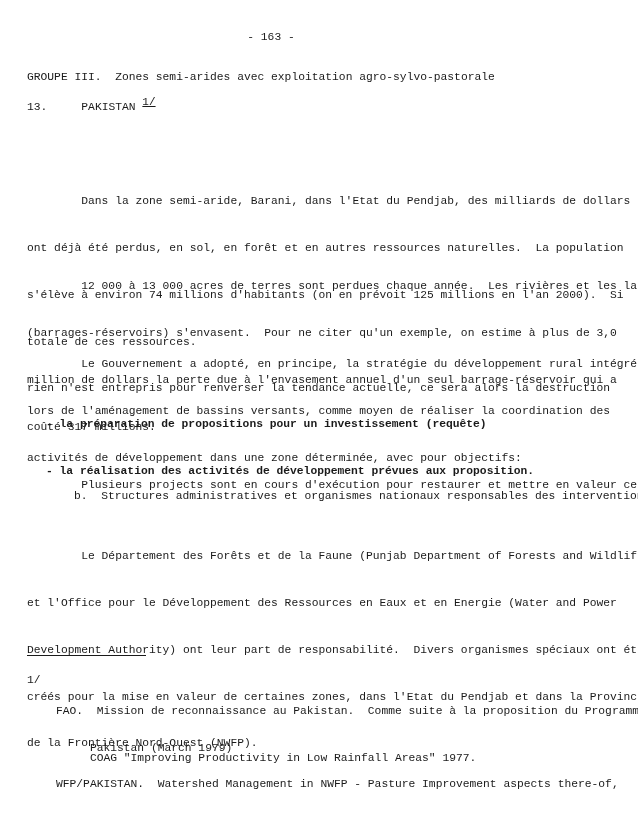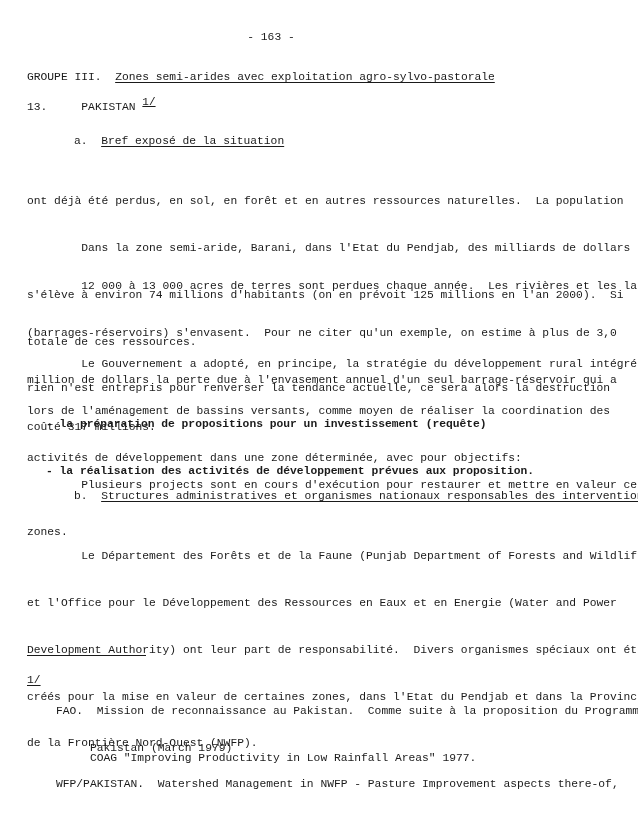--- a/index.html
+++ b/index.html
@@ -1,42 +1,41 @@
 <!DOCTYPE html>
 <html><head>
 <meta charset="utf-8">
 <style>
   html, body { margin:0; padding:0; background:#ffffff; }
   body { width:638px; height:814px; position:relative; overflow:hidden;
          font-family:"Liberation Mono","DejaVu Sans Mono",monospace; color:#1a1a1a; }
   .page { position:absolute; left:0; top:0; width:638px; height:814px; }
   .ln { position:absolute; white-space:pre; font-size:11.3px; line-height:15.6px; }
-  .u { text-decoration:underline; text-underline-offset:2px; }
+  .u { text-underline-offset:2px; }
   .pageno { position:absolute; top:31px; left:0; width:542px; text-align:center; font-size:11.3px; }
   .para { position:absolute; left:27px; width:590px; font-size:11.3px; line-height:15.6px; white-space:pre; }
   .sup { position:relative; top:-5px; text-decoration:underline; font-size:11px; }
   .rule { position:absolute; left:27px; top:655px; width:119px; height:0; border-top:1.5px solid #1a1a1a; }
   .fn { position:absolute; font-size:11.3px; line-height:15.6px; white-space:pre; }
 </style>
 </head>
 <body>
 
 <div class="page">
 
   <div class="pageno">- 163 -</div>
 
   <div class="ln" style="left:27px; top:70px;"><span>GROUPE III.</span>  <span class="u">Zones semi-arides avec exploitation agro-sylvo-pastorale</span></div>
 
   <div class="ln" style="left:27px; top:100px;"><span>13.</span><span style="display:inline-block;width:34px;"></span><span>PAKISTAN</span> <span class="sup">1/</span></div>
 
-  <div class="ln" style="left:74px; top:134px;"><span>a.</span>  <span class="u">Bref exposé de la situation</span></div>
 
   <div class="para" style="top:163px;">
+    <div>        Dans la zone semi-aride, Barani, dans l'Etat du Pendjab, des milliards de dollars</div>
     <div>ont déjà été perdus, en sol, en forêt et en autres ressources naturelles.  La population</div>
-    <div>        Dans la zone semi-aride, Barani, dans l'Etat du Pendjab, des milliards de dollars</div>
     <div>s'élève à environ 74 millions d'habitants (on en prévoit 125 millions en l'an 2000).  Si</div>
     <div>totale de ces ressources.</div>
     <div>rien n'est entrepris pour renverser la tendance actuelle, ce sera alors la destruction</div>
   </div>
 
   <div class="para" style="top:248px;">
     <div>        12 000 à 13 000 acres de terres sont perdues chaque année.  Les rivières et les lacs</div>
     <div>(barrages-réservoirs) s'envasent.  Pour ne citer qu'un exemple, on estime à plus de 3,0</div>
     <div>million de dollars la perte due à l'envasement annuel d'un seul barrage-réservoir qui a</div>
     <div>coûté 317 millions.</div>
@@ -48,21 +47,20 @@
     <div>activités de développement dans une zone déterminée, avec pour objectifs:</div>
   </div>
 
   <div class="para" style="left:46px; top:386px;font-weight:bold;">
     <div>- la préparation de propositions pour un investissement (requête)</div>
     <div>- la réalisation des activités de développement prévues aux proposition.</div>
   </div>
 
   <div class="para" style="top:447px;">
     <div>        Plusieurs projects sont en cours d'exécution pour restaurer et mettre en valeur ces</div>
-    <div>zones.</div>
   </div>
 
   <div class="ln" style="left:74px; top:489px;"><span>b.</span>  <span class="u">Structures administratives et organismes nationaux responsables des interventions</span></div>
 
   <div class="para" style="top:518px;">
     <div>        Le Département des Forêts et de la Faune (Punjab Department of Forests and Wildlife)</div>
     <div>et l'Office pour le Développement des Ressources en Eaux et en Energie (Water and Power</div>
     <div>Development Authority) ont leur part de responsabilité.  Divers organismes spéciaux ont été</div>
     <div>créés pour la mise en valeur de certaines zones, dans l'Etat du Pendjab et dans la Province</div>
     <div>de la Frontière Nord-Ouest (NWFP).</div>

